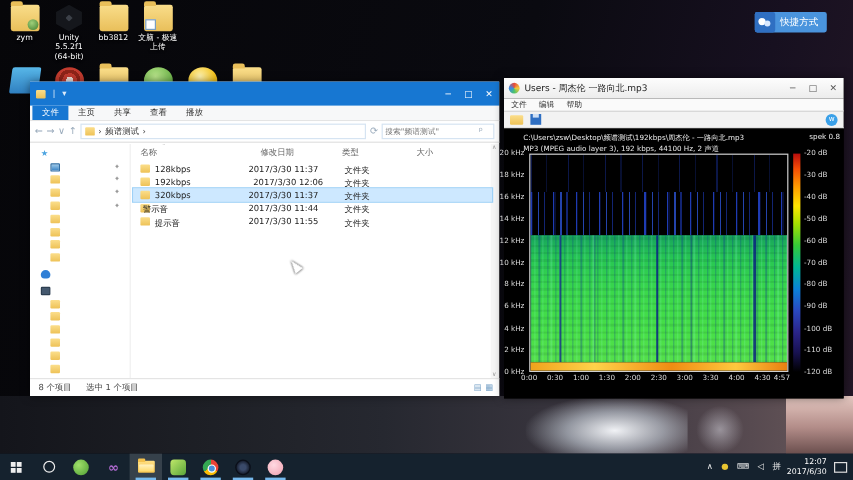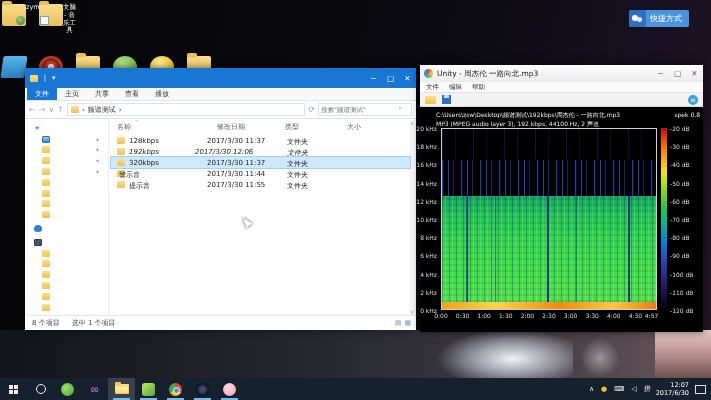--- a/index.html
+++ b/index.html
@@ -14,21 +14,21 @@
   .crystal{position:absolute;left:438px;top:0;width:135px;height:48px;
     background:radial-gradient(ellipse at 55% 60%,rgba(250,252,255,.95) 0%,rgba(220,230,240,.55) 38%,rgba(255,255,255,0) 72%)}
   .glow2{position:absolute;left:580px;top:8px;width:40px;height:40px;
     background:radial-gradient(ellipse,rgba(240,240,250,.45),rgba(255,255,255,0) 70%)}
   .rightrock{position:absolute;left:655px;top:0;width:56px;height:48px;
     background:linear-gradient(180deg,#e6c9c2 0%,#b28c88 55%,#6b4f4e 100%)}
 
   
   #drow1{position:absolute;left:2px;top:4px;display:flex;z-index:2}
   #drow2{position:absolute;left:2px;top:56px;display:flex;z-index:2}
-  .dicon{width:37px;display:flex;flex-direction:row;}
+  .dicon{width:37px;display:flex;flex-direction:column;align-items:center}
   .dlabel{font-size:6.5px;color:#fff;text-shadow:0 1px 2px #000;text-align:center;line-height:1.2;max-width:36px}
   .ic{width:24px;height:22px;margin-bottom:2px;position:relative;flex:0 0 auto}
   .ic-folder,.ic-folder-user,.ic-folder-link{background:linear-gradient(180deg,#f9dd8a,#e9bf5a);border-radius:2px}
   .ic-folder::before,.ic-folder-user::before,.ic-folder-link::before{content:"";position:absolute;left:0;top:-3px;width:10px;height:4px;background:#e9bf5a;border-radius:2px 2px 0 0}
   .ic-folder-user::after{content:"";position:absolute;right:1px;bottom:1px;width:9px;height:9px;border-radius:50%;background:radial-gradient(circle at 40% 35%,#9fd07a,#3f7d2e)}
   .ic-folder-link::after{content:"";position:absolute;left:1px;bottom:1px;width:7px;height:7px;background:#fff;border:1px solid #7a9fc0}
   .ic-unity{background:#15171c;clip-path:polygon(50% 0,95% 27%,95% 73%,50% 100%,5% 73%,5% 27%)}
   .ic-unity::after{content:"";position:absolute;left:9px;top:8px;width:6px;height:6px;background:#3c4048;clip-path:polygon(50% 0,100% 50%,50% 100%,0 50%)}
   .ic-netdisk{background:linear-gradient(135deg,#2e6fd6,#79b8f7);border-radius:4px}
   .ic-netdisk::after{content:"";position:absolute;left:5px;top:5px;width:14px;height:12px;border-radius:50%;background:radial-gradient(circle,rgba(255,255,255,.85) 0 2px,rgba(255,255,255,.25) 3px,rgba(255,255,255,0) 70%)}
@@ -161,22 +161,30 @@
     <div class="glow2"></div>
     <div class="rightrock"></div>
   </div>
 
   <div id="drow1">
       <div class="dicon">
         <div class="ic ic-folder-user"></div>
         <div class="dlabel">zym</div>
       </div>
       <div class="dicon">
+        <div class="ic ic-unity"></div>
+        <div class="dlabel">Unity 5.5.2f1 (64-bit)</div>
+      </div>
+      <div class="dicon">
+        <div class="ic ic-folder"></div>
+        <div class="dlabel">bb3812</div>
+      </div>
+      <div class="dicon">
         <div class="ic ic-folder-link"></div>
-        <div class="dlabel">文脑 - 音乐工具</div>
+        <div class="dlabel">文脑 - 极速上传</div>
       </div>
     </div>
   <div id="drow2">
       <div class="dicon">
         <div class="ic ic-laptop"></div>
       </div>
       <div class="dicon">
         <div class="ic ic-snail"></div>
       </div>
       <div class="dicon">
@@ -323,24 +331,24 @@
             <span style="left: 238px;">大小</span>
           </div>
         <span class="fsort">ˆ</span>
         <div id="frows">
             <div class="frow" style="top: 15px;">
               <span class="mini folder" style="left: 6px; top: 2px; position: absolute;"></span>
               <span style="left: 18px;">128kbps</span>
               <span style="left: 96px;">2017/3/30 11:37</span>
               <span style="left: 176px;">文件夹</span>
             </div>
-            <div class="frow" style="top: 26px; font-style: italic;">
+            <div class="frow" style="top: 26px;">
               <span class="mini folder" style="left: 6px; top: 2px; position: absolute;"></span>
               <span style="left: 18px;">192kbps</span>
-              <span style="left: 84px;">2017/3/30 12:06</span>
+              <span style="left: 100px;">2017/3/30 12:06</span>
               <span style="left: 176px;">文件夹</span>
             </div>
             <div class="frow sel" style="top: 37px;">
               <span class="mini folder" style="left: 6px; top: 2px; position: absolute;"></span>
               <span style="left: 18px;">320kbps</span>
               <span style="left: 96px;">2017/3/30 11:37</span>
               <span style="left: 176px;">文件夹</span>
             </div>
             <div class="frow" style="top: 48px;">
               <span class="mini folder" style="left: 6px; top: 2px; position: absolute;"></span>
@@ -364,21 +372,21 @@
       <span class="viewics">
         <span>▤</span>
         <span>▦</span>
       </span>
     </div>
   </div>
 
   <div class="spk">
     <div class="spk-title">
       <span class="spk-dot"></span>
-      <span>Unity - 周杰伦 一路向北.mp3</span>
+      <span>Users - 周杰伦 一路向北.mp3</span>
       <div class="wctrl">
         <span>─</span>
         <span>□</span>
         <span>✕</span>
       </div>
     </div>
     <div class="spk-menu" id="spkmenu">
         <span>文件</span>
         <span>编辑</span>
         <span>帮助</span>

